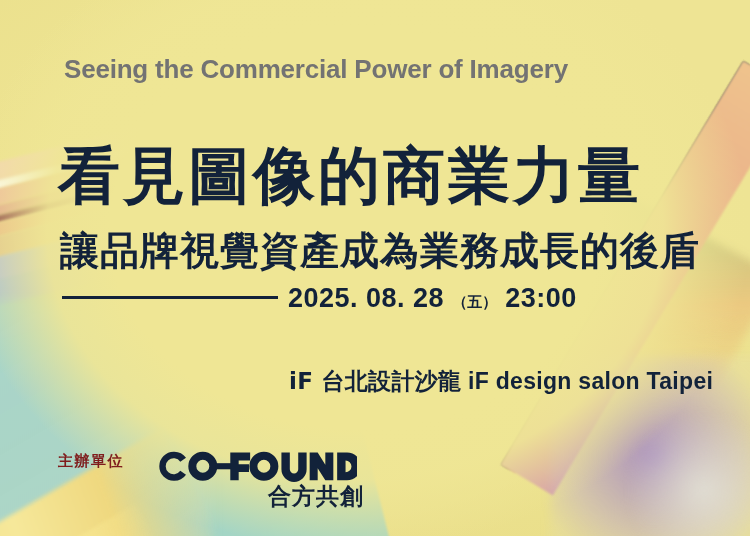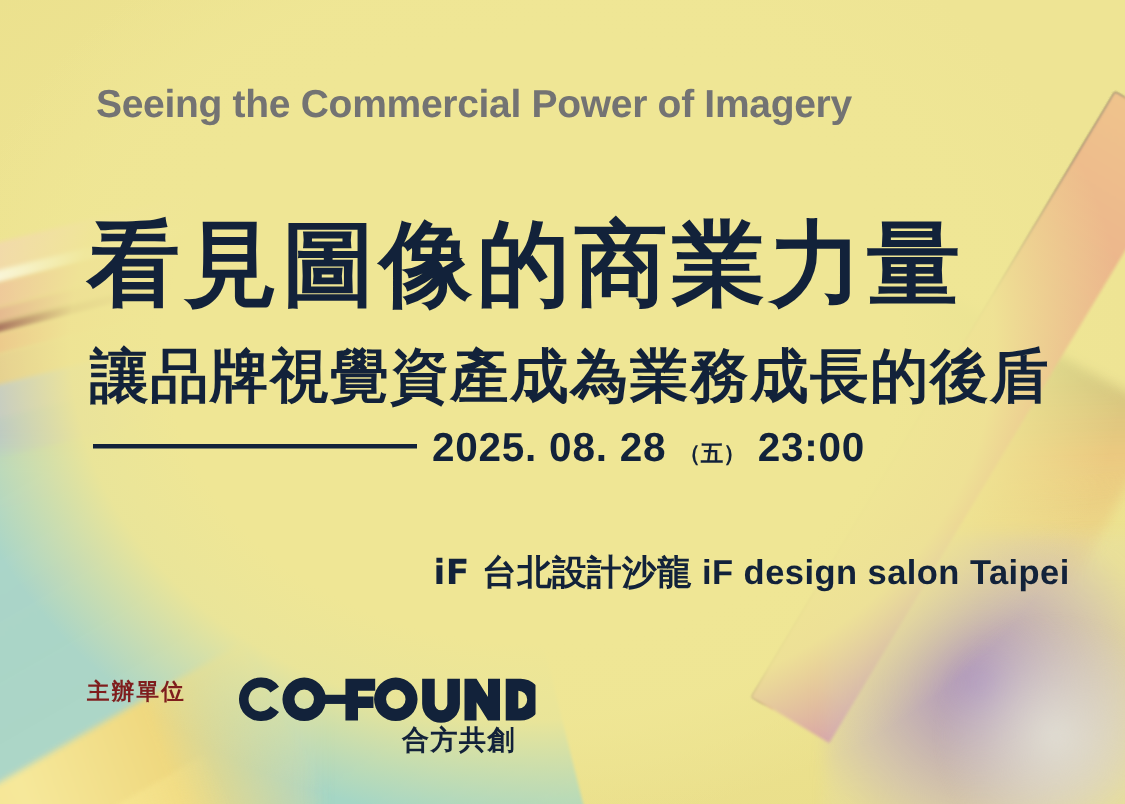--- a/index.html
+++ b/index.html
@@ -223,21 +223,21 @@
     white-space:nowrap;
     font-family:"DejaVu Sans","Liberation Sans",sans-serif;
   }
   .logo{
     position:absolute;left:157px;top:444px;
     width:200px;height:62px;
   }
   .logo svg{display:block;}
   .logo-zh{
     position:absolute;left:268px;top:481px;
-    font-size:18px;font-weight:bold;
+    font-size:23px;font-weight:bold;
     color:#12223A;letter-spacing:1px;
     white-space:nowrap;
     font-family:Liberation Serif, serif;
   }
 </style>
 </head>
 <body>
 
 <div id="poster">
 

